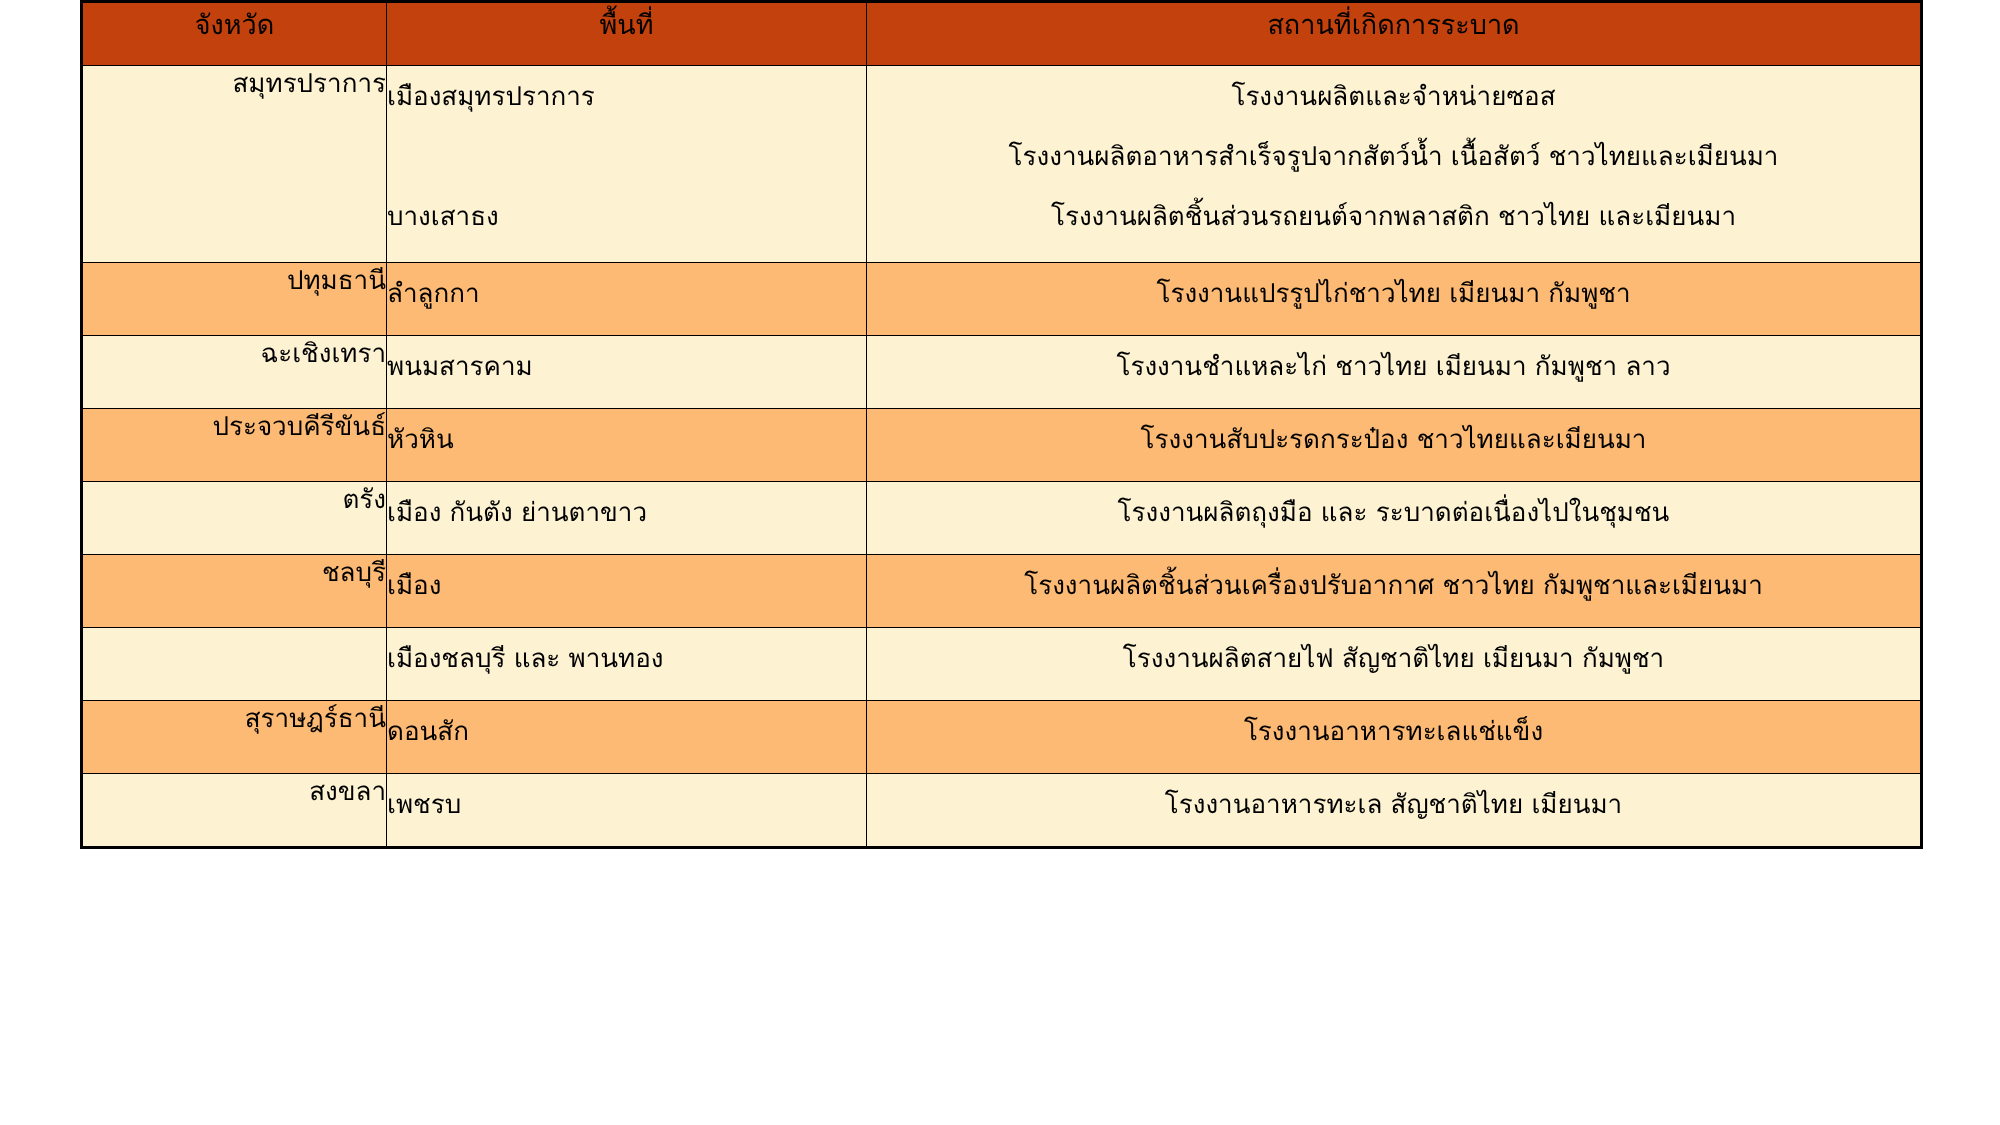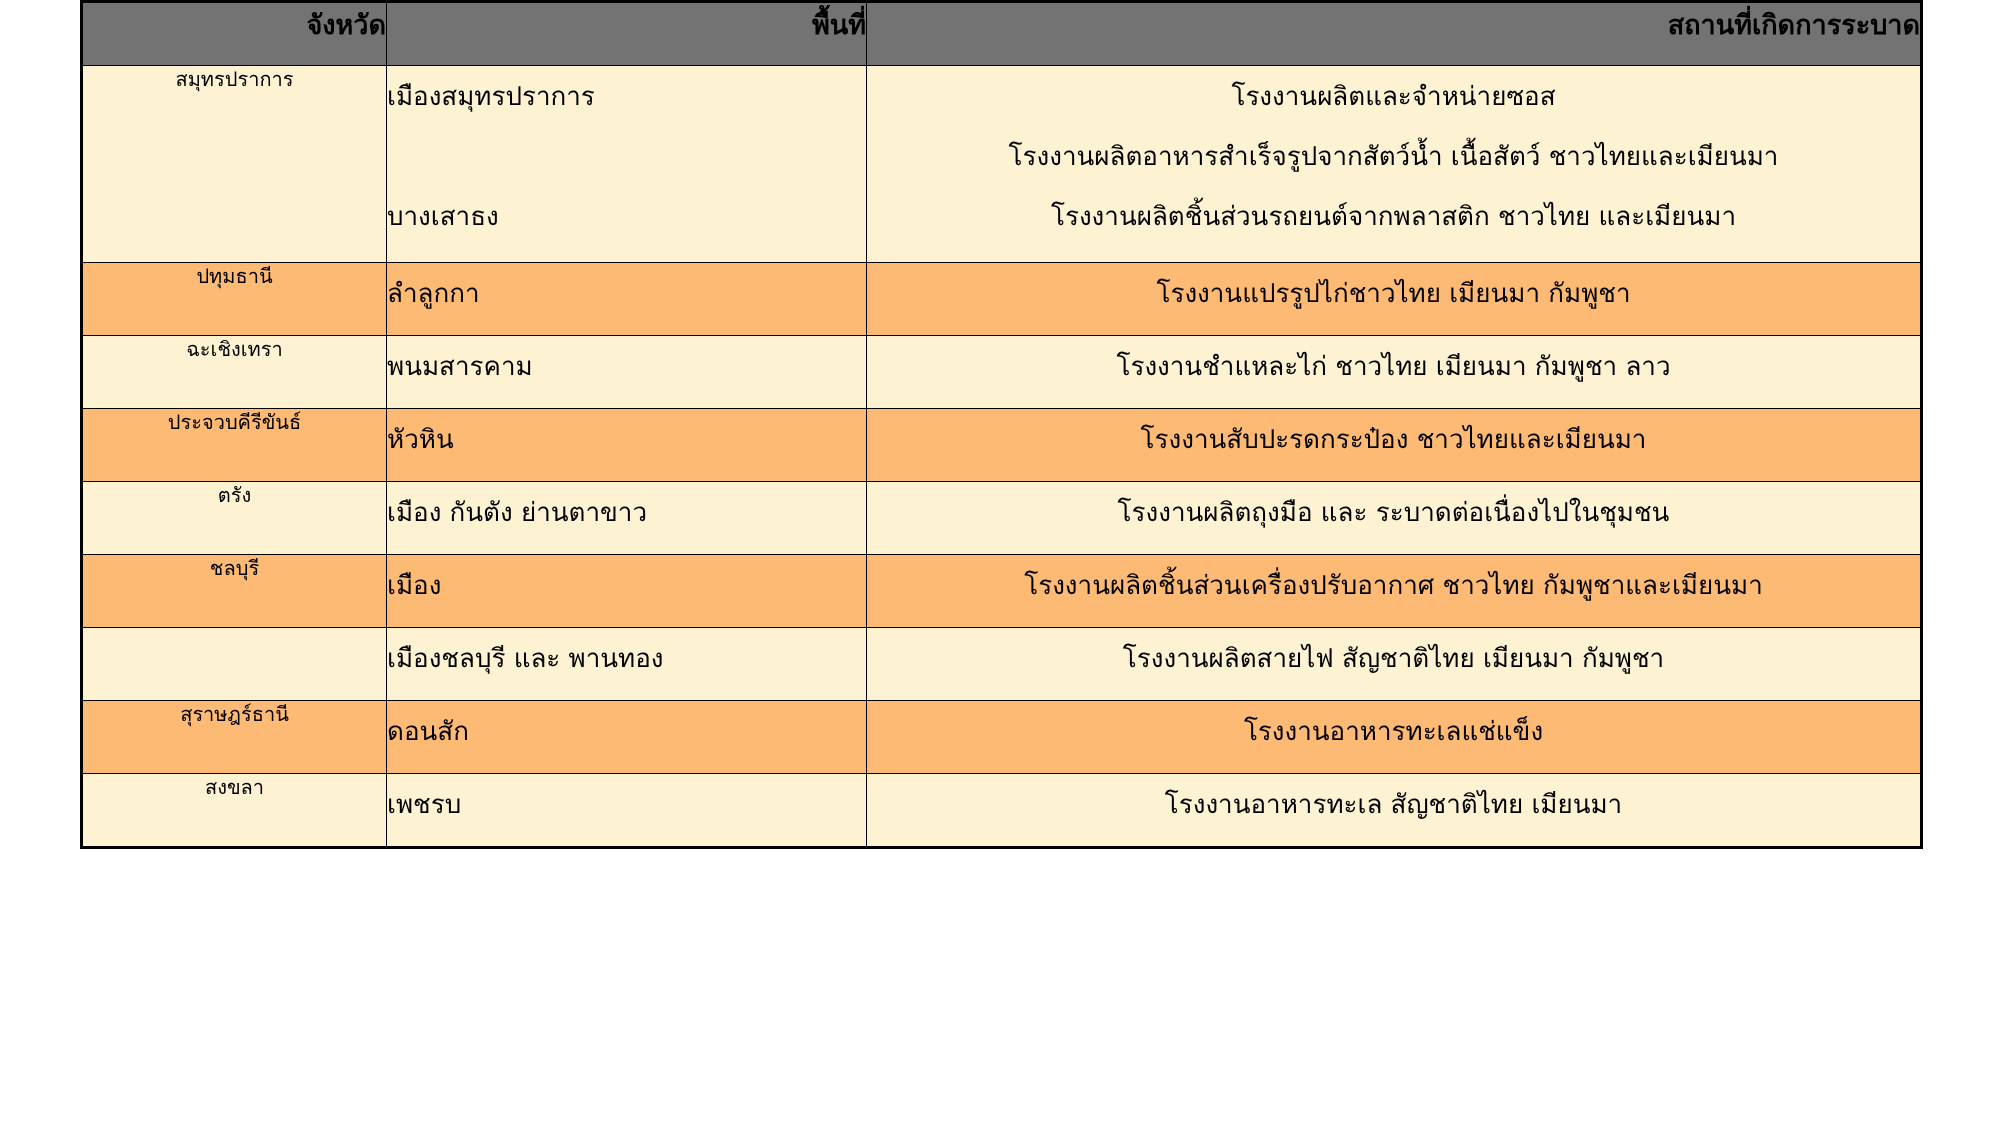--- a/index.html
+++ b/index.html
@@ -42,31 +42,31 @@
   table.outbreak-table col.c2 { width: 480px; }
   table.outbreak-table col.c3 { width: 1055px; }
 
   table.outbreak-table th,
   table.outbreak-table td {
     border: 1.5px solid #000000;
     padding: 0;
     vertical-align: top;
   }
   thead th {
-    background: #737373;
-    font-weight: 700;
+    background: #c2410c;
+    font-weight: 400;
     font-size: 27px;
-    text-align: right;
+    text-align: center;
     height: 62px;
     vertical-align: middle;
     padding: 2px 6px;
   }
   td.prov {
-    text-align: center;
-    font-size: 20px;
+    text-align: right;
+    font-size: 26px;
     padding: 10px 6px 8px 6px;
     line-height: 1.35;
   }
   td.area {
     text-align: left;
     font-size: 26px;
     padding: 10px 8px 8px 8px;
     line-height: 1.35;
   }
   td.place {

